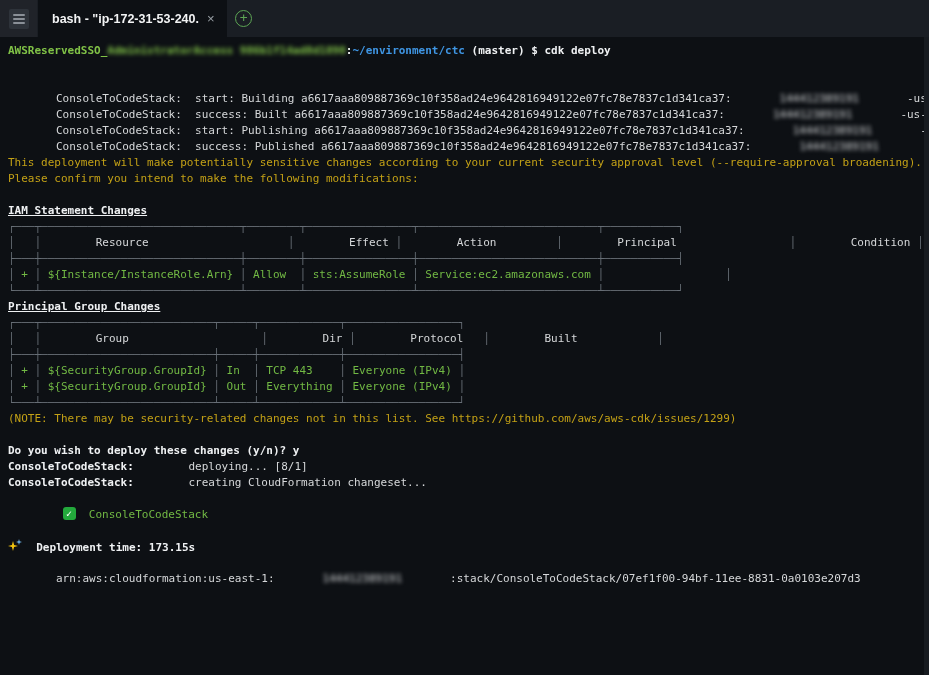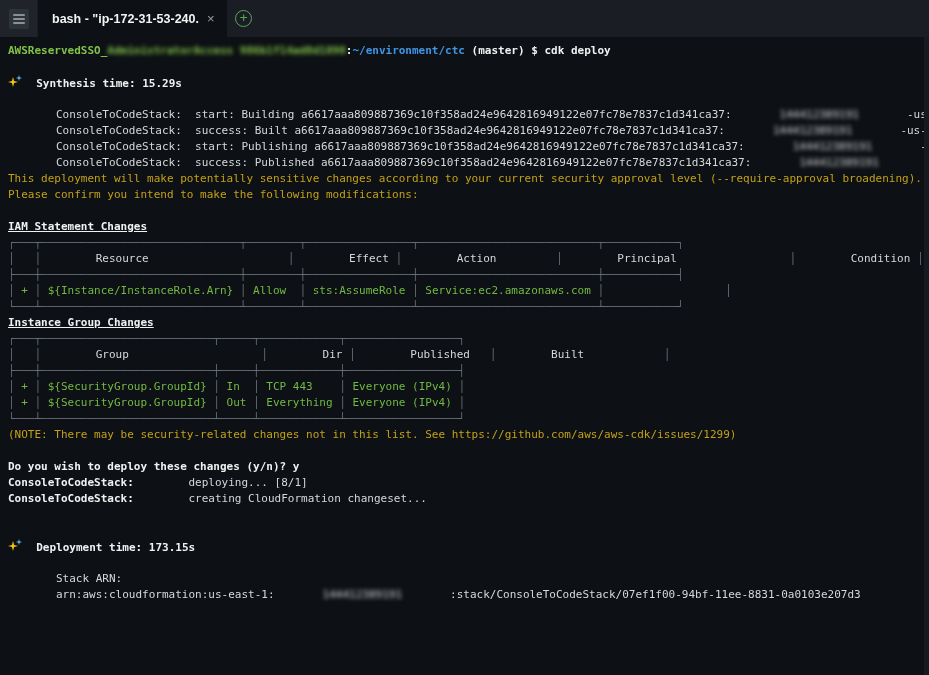--- a/index.html
+++ b/index.html
@@ -120,52 +120,51 @@
     </div>
     <div class="newtab">
       <span class="plus">+</span>
     </div>
   </div>
 
   <div class="terminal">
     <div id="terminal-body">
         <div class="line"><span class="seg gb">AWSReservedSSO_</span><span class="seg gb redact">AdministratorAccess 986b1f14ad8d1890</span><span class="seg b">:</span><span class="seg bl">~/environment/ctc</span><span class="seg b"> (master) $ </span><span class="seg b">cdk deploy</span></div>
         <div class="line">&nbsp;</div>
-        <div class="line"><span class="icon sparkles"></span><span class="seg b">  Synthesis time: 15.29s</span></div>
         <div class="line">&nbsp;</div>
         <div class="line"><span class="seg w">ConsoleToCodeStack:  start: Building a6617aaa809887369c10f358ad24e9642816949122e07fc78e7837c1d341ca37:</span><span class="seg w redact">144412389191</span><span class="seg w">-us-east-1</span></div>
         <div class="line"><span class="seg w">ConsoleToCodeStack:  success: Built a6617aaa809887369c10f358ad24e9642816949122e07fc78e7837c1d341ca37:</span><span class="seg w redact">144412389191</span><span class="seg w">-us-east-1</span></div>
         <div class="line"><span class="seg w">ConsoleToCodeStack:  start: Publishing a6617aaa809887369c10f358ad24e9642816949122e07fc78e7837c1d341ca37:</span><span class="seg w redact">144412389191</span><span class="seg w">-us-east-1</span></div>
         <div class="line"><span class="seg w">ConsoleToCodeStack:  success: Published a6617aaa809887369c10f358ad24e9642816949122e07fc78e7837c1d341ca37:</span><span class="seg w redact">144412389191</span><span class="seg w">-us-east-1</span></div>
         <div class="line"><span class="seg y">This deployment will make potentially sensitive changes according to your current security approval level (--require-approval broadening).</span></div>
         <div class="line"><span class="seg y">Please confirm you intend to make the following modifications:</span></div>
         <div class="line">&nbsp;</div>
         <div class="line"><span class="seg bu">IAM Statement Changes</span></div>
         <div class="line"><span class="seg gr">┌───┬──────────────────────────────┬────────┬────────────────┬───────────────────────────┬───────────┐</span></div>
         <div class="line"><span class="seg gr">│   │ </span><span class="seg w">Resource                     </span><span class="seg gr">│ </span><span class="seg w">Effect </span><span class="seg gr">│ </span><span class="seg w">Action         </span><span class="seg gr">│ </span><span class="seg w">Principal                 </span><span class="seg gr">│ </span><span class="seg w">Condition </span><span class="seg gr">│</span></div>
         <div class="line"><span class="seg gr">├───┼──────────────────────────────┼────────┼────────────────┼───────────────────────────┼───────────┤</span></div>
         <div class="line"><span class="seg gr">│ </span><span class="seg g">+ </span><span class="seg gr">│ </span><span class="seg g">${Instance/InstanceRole.Arn} </span><span class="seg gr">│ </span><span class="seg g">Allow  </span><span class="seg gr">│ </span><span class="seg g">sts:AssumeRole </span><span class="seg gr">│ </span><span class="seg g">Service:ec2.amazonaws.com </span><span class="seg gr">│</span><span class="seg w">           </span><span class="seg gr">│</span></div>
         <div class="line"><span class="seg gr">└───┴──────────────────────────────┴────────┴────────────────┴───────────────────────────┴───────────┘</span></div>
-        <div class="line"><span class="seg bu">Instance Group Changes</span></div>
+        <div class="line"><span class="seg bu">Principal Group Changes</span></div>
         <div class="line"><span class="seg gr">┌───┬──────────────────────────┬─────┬────────────┬─────────────────┐</span></div>
-        <div class="line"><span class="seg gr">│   │ </span><span class="seg w">Group                    </span><span class="seg gr">│ </span><span class="seg w">Dir </span><span class="seg gr">│ </span><span class="seg w">Published   </span><span class="seg gr">│ </span><span class="seg w">Built            </span><span class="seg gr">│</span></div>
+        <div class="line"><span class="seg gr">│   │ </span><span class="seg w">Group                    </span><span class="seg gr">│ </span><span class="seg w">Dir </span><span class="seg gr">│ </span><span class="seg w">Protocol   </span><span class="seg gr">│ </span><span class="seg w">Built            </span><span class="seg gr">│</span></div>
         <div class="line"><span class="seg gr">├───┼──────────────────────────┼─────┼────────────┼─────────────────┤</span></div>
         <div class="line"><span class="seg gr">│ </span><span class="seg g">+ </span><span class="seg gr">│ </span><span class="seg g">${SecurityGroup.GroupId} </span><span class="seg gr">│ </span><span class="seg g">In  </span><span class="seg gr">│ </span><span class="seg g">TCP 443    </span><span class="seg gr">│ </span><span class="seg g">Everyone (IPv4) </span><span class="seg gr">│</span></div>
         <div class="line"><span class="seg gr">│ </span><span class="seg g">+ </span><span class="seg gr">│ </span><span class="seg g">${SecurityGroup.GroupId} </span><span class="seg gr">│ </span><span class="seg g">Out </span><span class="seg gr">│ </span><span class="seg g">Everything </span><span class="seg gr">│ </span><span class="seg g">Everyone (IPv4) </span><span class="seg gr">│</span></div>
         <div class="line"><span class="seg gr">└───┴──────────────────────────┴─────┴────────────┴─────────────────┘</span></div>
         <div class="line"><span class="seg y">(NOTE: There may be security-related changes not in this list. See https://github.com/aws/aws-cdk/issues/1299)</span></div>
         <div class="line">&nbsp;</div>
         <div class="line"><span class="seg b">Do you wish to deploy these changes (y/n)? </span><span class="seg b">y</span></div>
         <div class="line"><span class="seg b">ConsoleToCodeStack:</span><span class="seg w"> deploying... [8/1]</span></div>
         <div class="line"><span class="seg b">ConsoleToCodeStack:</span><span class="seg w"> creating CloudFormation changeset...</span></div>
         <div class="line">&nbsp;</div>
+        <div class="line"><span class="seg w"> </span><span class="icon check"></span><span class="seg g">  ConsoleToCodeStack</span></div>
         <div class="line">&nbsp;</div>
         <div class="line"><span class="icon sparkles"></span><span class="seg b">  Deployment time: 173.15s</span></div>
         <div class="line">&nbsp;</div>
-        <div class="line"><span class="seg w">Stack ARN:</span></div>
         <div class="line"><span class="seg w">arn:aws:cloudformation:us-east-1:</span><span class="seg w redact">144412389191</span><span class="seg w">:stack/ConsoleToCodeStack/07ef1f00-94bf-11ee-8831-0a0103e207d3</span></div>
         <div class="line">&nbsp;</div>
       </div>
   </div>
 
   <div class="scrollbar"></div>
 
 </div>
 
 </body></html>

